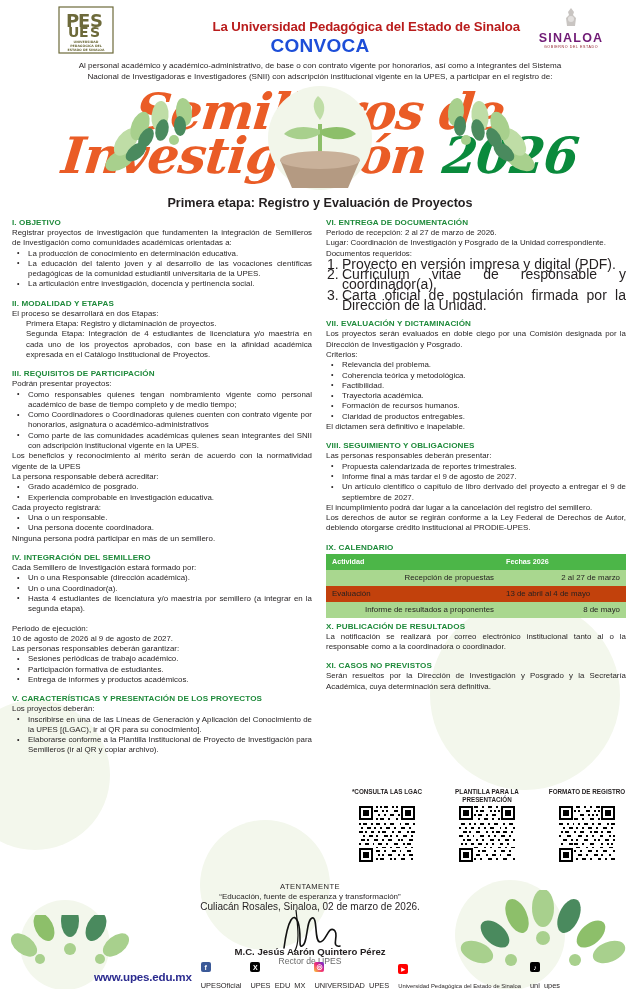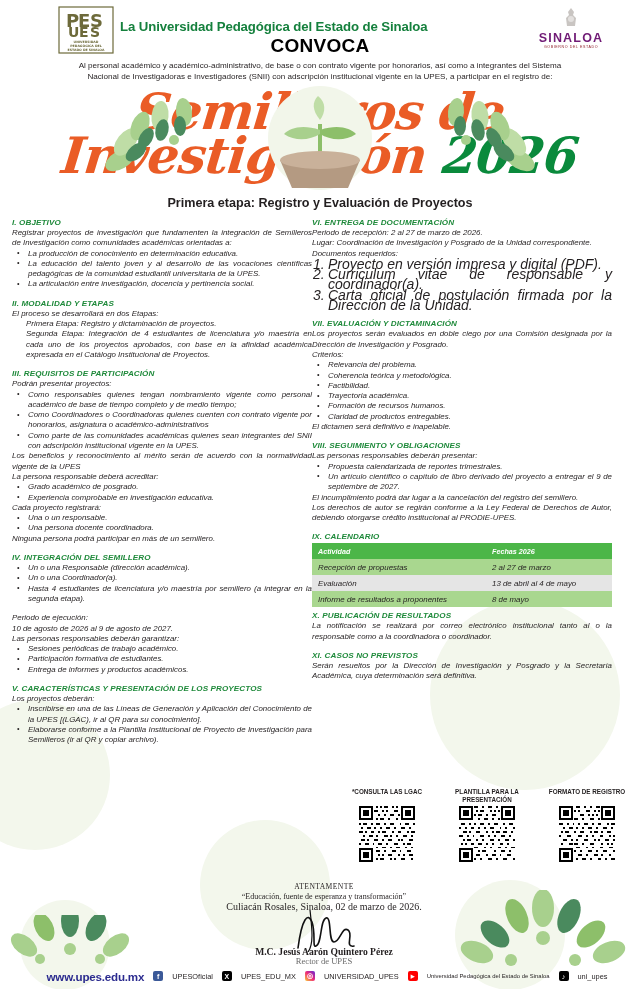--- a/index.html
+++ b/index.html
@@ -21,25 +21,25 @@
   .logo-upes{position:absolute;left:58px;top:6px;width:56px;height:48px;}
   .logo-sinaloa{position:absolute;left:523px;top:6px;width:96px;height:46px;text-align:center;}
   .logo-sinaloa .emblem{width:26px;height:26px;margin:0 auto;}
   .logo-sinaloa .sin-name{
     font-size:12.5px;font-weight:bold;color:#701a75;letter-spacing:1.2px;line-height:12px;
   }
   .logo-sinaloa .sin-sub{
     font-size:3.6px;color:#8e1c27;letter-spacing:.6px;margin-top:1px;
   }
   .h-univ{
-    text-align:left;font-size:13.2px;font-weight:bold;color:#15803d;
+    text-align:right;font-size:13.2px;font-weight:bold;color:#b91c1c;
     margin:13px 120px 0 120px;line-height:15px;letter-spacing:-.1px;
   }
   .h-convoca{
-    text-align:center;font-size:19px;font-weight:bold;color:#000000;
+    text-align:center;font-size:19px;font-weight:bold;color:#1d4ed8;
     letter-spacing:.3px;margin-top:1px;line-height:21px;
   }
   .h-lead{
     text-align:center;font-size:8.1px;color:#231f20;line-height:11px;
     margin:4px 14px 0 14px;
   }
 
   
   .title-art{position:relative;height:110px;margin-top:2px;z-index:3;}
   .t-line1{
@@ -54,21 +54,21 @@
     font-size:50px;letter-spacing:-1px;color:#ea5c26;
     transform:skewX(-6deg);
   }
   .t-line2 .yr{color:#0a8a3c;}
   .subtitle{
     text-align:center;font-size:12.6px;font-weight:bold;color:#231f20;
     margin-top:2px;position:relative;z-index:4;
   }
 
   
-  .cols{position:relative;z-index:3;display:flex;padding:8px 12px 0 12px;font-style:italic;}
+  .cols{position:relative;z-index:3;display:flex;padding:8px 12px 0 12px;gap:14px;}
   .col{width:300px;}
   h2.sec{
     font-size:8.1px;font-weight:bold;color:#1f8a3b;
     margin:0 0 1px 0;letter-spacing:.1px;
   }
   .sec-gap{height:9px;}
   p.t{font-size:7.9px;line-height:10.3px;margin:0;text-align:justify;}
   p.t.nj{text-align:left;}
   p.ind{margin-left:14px;}
   ul.b{margin:0;padding:0 0 0 0;list-style:none;}
@@ -90,52 +90,52 @@
 
   
   table.cal{border-collapse:collapse;width:100%;margin-top:2px;}
   table.cal th{
     background:#4cb648;color:#ffffff;font-size:7.2px;font-weight:bold;
     text-align:left;padding:3.5px 6px;
   }
   table.cal td{
     font-size:7.9px;padding:3.5px 6px;color:#231f20;
   }
-  table.cal tr.r-a td{background:#a9d78f;}
-  table.cal tr.r-b td{background:#e5e5e5;}
+  table.cal tr.r-a td{background:#a9d78f;text-align:right;}
+  table.cal tr.r-b td{background:#c2410c;}
   table.cal td.col2{width:42%;}
 
   
   .qr-row{
     position:absolute;left:344px;top:788px;width:286px;z-index:4;
     display:flex;justify-content:space-between;
   }
   .qr-item{width:86px;text-align:center;}
   .qr-cap{
     font-size:6.3px;font-weight:bold;color:#231f20;line-height:7.6px;
     margin-bottom:3px;min-height:15px;
   }
   .qr-box{width:56px;height:56px;margin:0 auto;background:#fff;}
 
   
-  .sign{position:absolute;left:154px;top:882px;width:340px;text-align:center;z-index:4;font-family:Liberation Serif, serif;}
+  .sign{position:absolute;left:140px;top:882px;width:340px;text-align:center;z-index:4;}
   .sign .at{font-size:7.6px;font-weight:normal;letter-spacing:.4px;}
   .sign .mot{font-size:8px;margin-top:1px;}
   .sign .place{font-size:10px;}
   .sign .rubric{height:36px;position:relative;}
   .sign .name{font-size:9.6px;font-weight:bold;margin-top:-2px;}
   .sign .role{font-size:8.6px;color:#6a6a6a;margin-top:-1px;}
 
   
   .footer{
     position:absolute;left:14px;right:0;top:963px;height:26px;z-index:5;
     display:flex;align-items:center;justify-content:center;gap:9px;
   }
   .site{font-size:11.6px;font-weight:bold;color:#2b2b8f;letter-spacing:-.2px;}
-  .soc{display:flex;align-items:center;gap:9px;}
+  .soc{display:flex;gap:9px;flex-direction:column;}
   .soc .ic{
     width:10px;height:10px;border-radius:2px;display:flex;
     align-items:center;justify-content:center;color:#fff;font-size:7px;font-weight:bold;
   }
   .soc .lb{font-size:7.4px;color:#231f20;}
   .soc .lb.sm{font-size:5.9px;}
 </style>
 </head>
 <body>
 
@@ -277,20 +277,21 @@
           <li>Una o un responsable.</li>
           <li>Una persona docente coordinadora.</li>
         </ul>
         <p class="t nj">Ninguna persona podrá participar en más de un semillero.</p>
       </section>
 
       <div class="sec-gap"></div>
 
       <section>
         <h2 class="sec">IV. INTEGRACIÓN DEL SEMILLERO</h2>
+        <p class="t nj">Cada Semillero de Investigación estará formado por:</p>
         <ul class="b">
           <li>Un o una Responsable (dirección académica).</li>
           <li>Un o una Coordinador(a).</li>
           <li>Hasta 4 estudiantes de licenciatura y/o maestría por semillero (a integrar en la segunda etapa).</li>
         </ul>
         <div class="sec-gap"></div>
         <p class="t nj">Periodo de ejecución:</p>
         <p class="t nj">10 de agosto de 2026 al 9 de agosto de 2027.</p>
         <p class="t nj">Las personas responsables deberán garantizar:</p>
         <ul class="b">
@@ -343,20 +344,21 @@
         <p class="t nj">El dictamen será definitivo e inapelable.</p>
       </section>
 
       <div class="sec-gap"></div>
 
       <section>
         <h2 class="sec">VIII. SEGUIMIENTO Y OBLIGACIONES</h2>
         <p class="t nj">Las personas responsables deberán presentar:</p>
         <ul class="b">
           <li>Propuesta calendarizada de reportes trimestrales.</li>
+          <li>Informe final a más tardar el 9 de agosto de 2027.</li>
           <li>Un artículo científico o capítulo de libro derivado del proyecto a entregar el 9 de septiembre de 2027.</li>
         </ul>
         <p class="t">El incumplimiento podrá dar lugar a la cancelación del registro del semillero.</p>
         <p class="t">Los derechos de autor se regirán conforme a la Ley Federal de Derechos de Autor, debiendo otorgarse crédito institucional al PRODIE-UPES.</p>
       </section>
 
       <div class="sec-gap"></div>
 
       <section>
         <h2 class="sec">IX. CALENDARIO</h2>

